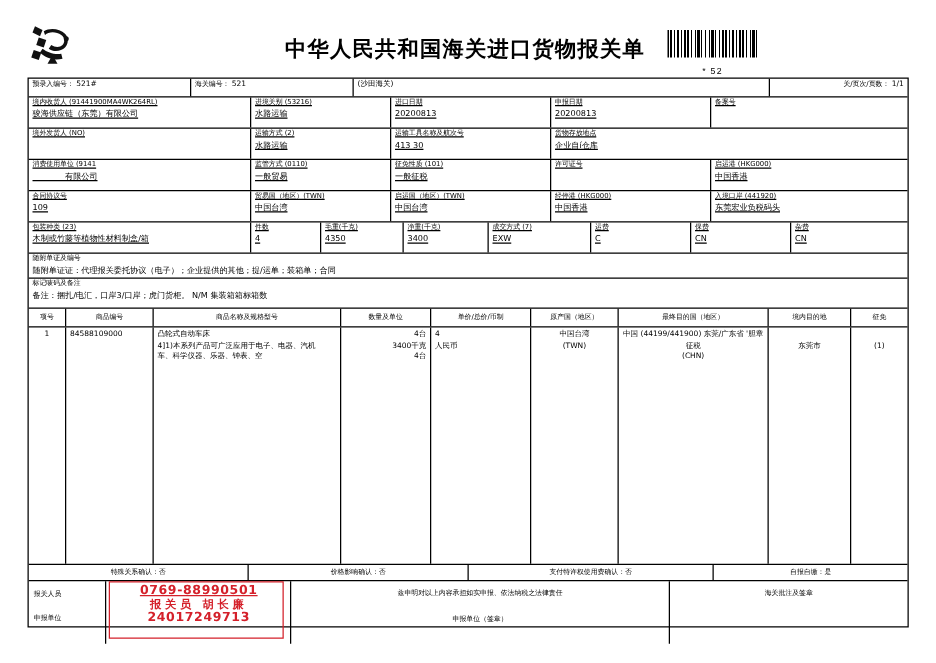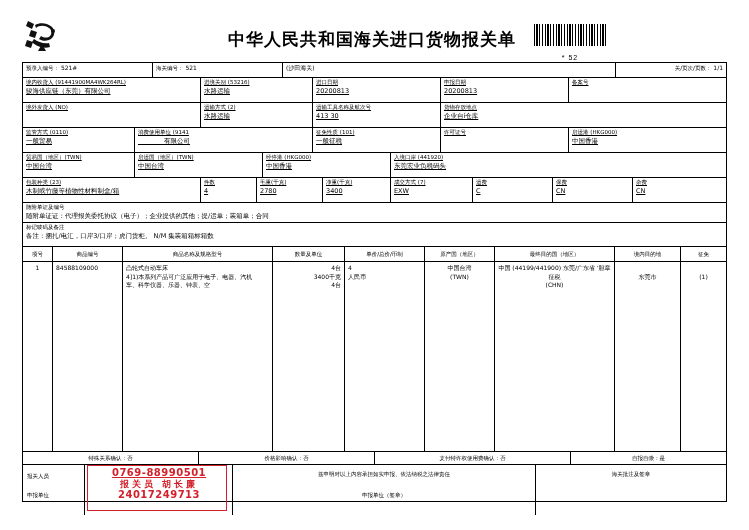--- a/index.html
+++ b/index.html
@@ -259,43 +259,47 @@
         <div class="lbl">运输工具名称及航次号</div>
         <div class="val">413          30</div>
       </div>
       <div class="cell" style="flex:1">
         <div class="lbl">货物存放地点</div>
         <div class="val">企业自í仓库</div>
       </div>
     </div>
 
     <div class="row r2">
+      <div class="cell" style="width:178px">
+        <div class="lbl">消费使用单位 (9141</div>
+        <div class="val">　　　　有限公司</div>
+      </div>
       <div class="cell" style="width:112px">
         <div class="lbl">监管方式 (0110)</div>
         <div class="val">一般贸易</div>
       </div>
-      <div class="cell" style="width:178px">
-        <div class="lbl">消费使用单位 (9141</div>
-        <div class="val">　　　　有限公司</div>
-      </div>
       <div class="cell" style="width:128px">
         <div class="lbl">征免性质 (101)</div>
         <div class="val">一般征税</div>
       </div>
       <div class="cell" style="width:128px">
         <div class="lbl">许可证号</div>
         <div class="val"></div>
       </div>
       <div class="cell" style="flex:1">
         <div class="lbl">启运港 (HKG000)</div>
         <div class="val">中国香港</div>
       </div>
     </div>
 
     <div class="row r2">
+      <div class="cell" style="width:178px">
+        <div class="lbl">合同协议号</div>
+        <div class="val">109</div>
+      </div>
       <div class="cell" style="width:112px">
         <div class="lbl">贸易国（地区）(TWN)</div>
         <div class="val">中国台湾</div>
       </div>
       <div class="cell" style="width:128px">
         <div class="lbl">启运国（地区）(TWN)</div>
         <div class="val">中国台湾</div>
       </div>
       <div class="cell" style="width:128px">
         <div class="lbl">经停港 (HKG000)</div>
@@ -311,21 +315,21 @@
       <div class="cell" style="width:178px">
         <div class="lbl">包装种类 (23)</div>
         <div class="val">木制或竹藤等植物性材料制盒/箱</div>
       </div>
       <div class="cell" style="width:56px">
         <div class="lbl">件数</div>
         <div class="val">4</div>
       </div>
       <div class="cell" style="width:66px">
         <div class="lbl">毛重(千克)</div>
-        <div class="val">2780</div>
+        <div class="val">4350</div>
       </div>
       <div class="cell" style="width:68px">
         <div class="lbl">净重(千克)</div>
         <div class="val">3400</div>
       </div>
       <div class="cell" style="width:82px">
         <div class="lbl">成交方式 (7)</div>
         <div class="val">EXW</div>
       </div>
       <div class="cell" style="width:80px">

